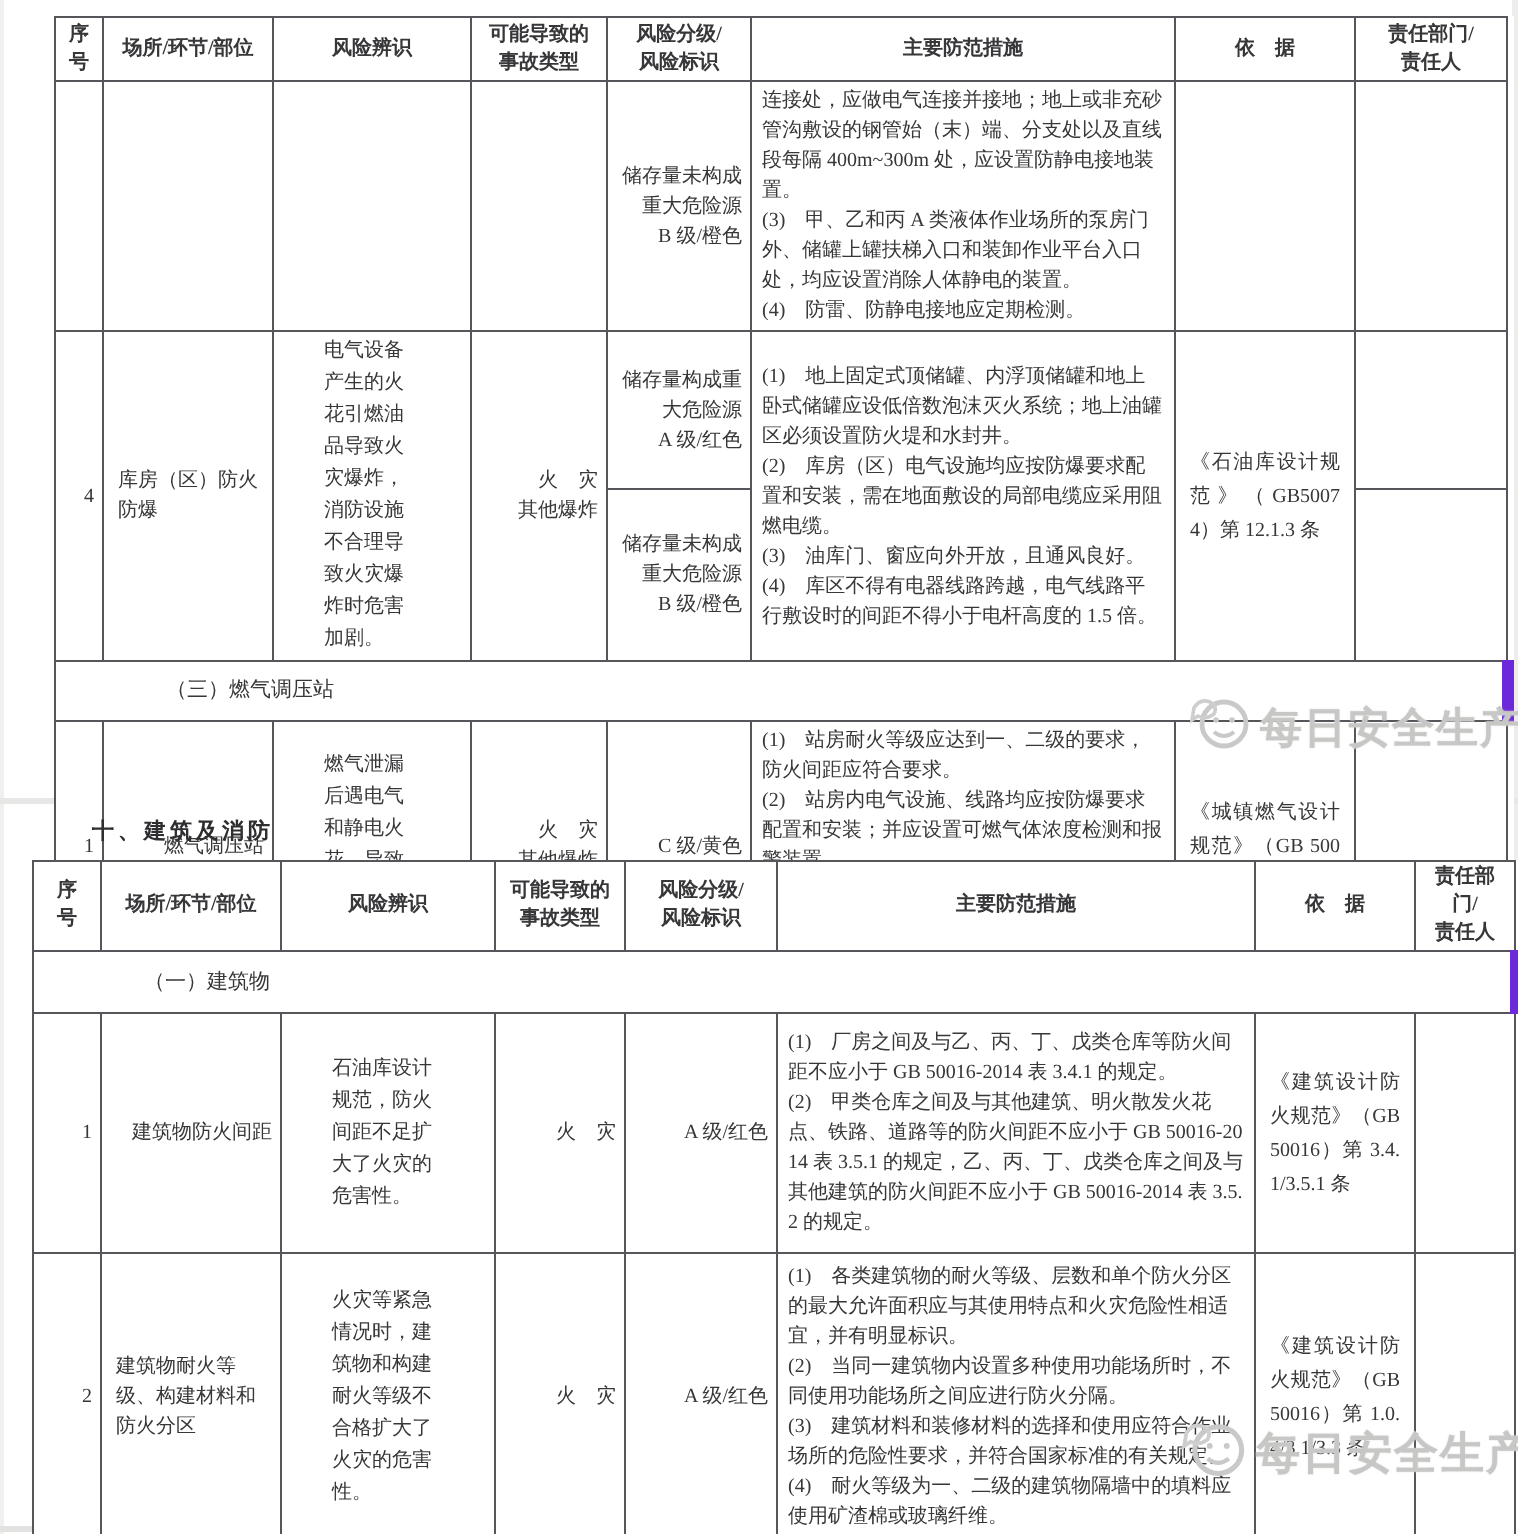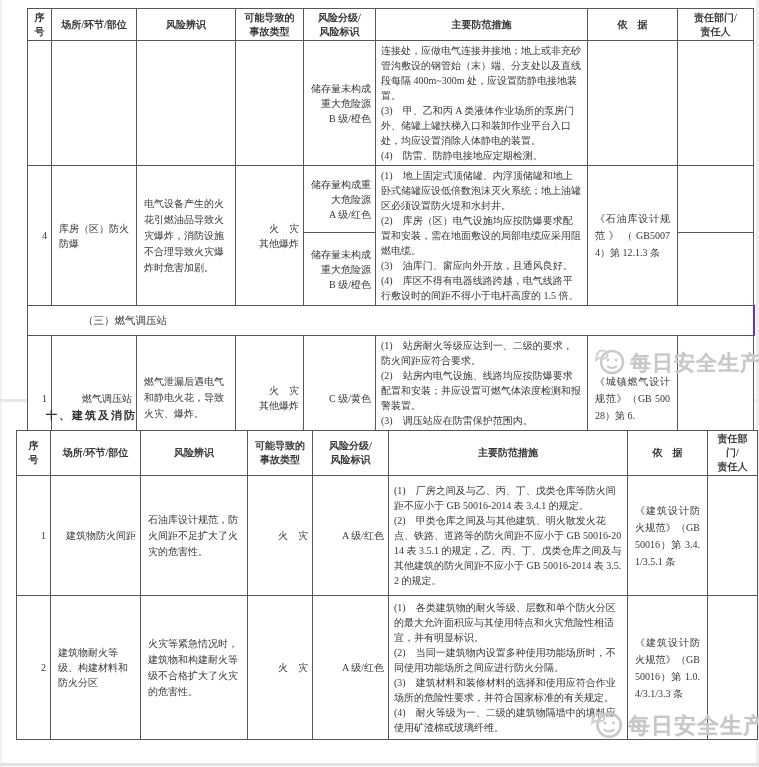--- a/index.html
+++ b/index.html
@@ -22,23 +22,23 @@
     vertical-align:middle;
     padding:1px 4px;
     overflow:hidden;
     word-break:break-all;
   }
   td.h  { font-weight:bold; text-align:center; line-height:14px; }
   td.c  { text-align:right; }
   td.pre{ white-space:pre-line; }
   td.meas { line-height:15px; padding:2px 5px; vertical-align:middle; }
   td.basis{ line-height:17px; padding:2px 7px; text-align:justify;margin-left:16px; }
-  td.sect { border-left:1px solid #55555a; border-right:2px solid #6d28d9; padding-left:55px; font-size:10.5px; }
+  td.sect { border-left:1px solid #55555a; border-right:6px solid #6d28d9; padding-left:55px; font-size:10.5px; }
   td.place-l { padding:2px 7px; }
-  td.risk { padding:2px 7px; line-height:16px; }
+  td.risk { padding:2px 25px; line-height:16px; }
 
   .t2-title {
     position:absolute; left:46px; top:408px;
     font-size:11px; font-weight:bold; letter-spacing:2px; color:#2e2e31;
   }
 
   .watermark { position:absolute; display:flex; align-items:center; z-index:5; pointer-events:none; }
   .wm-1 { left:594px; top:346px; }
   .wm-2 { left:590px; top:708px; }
   .wm-text {
@@ -159,20 +159,23 @@
     <td class="h">风险辨识</td>
     <td class="h pre">可能导致的
 事故类型</td>
     <td class="h pre">风险分级/
 风险标识</td>
     <td class="h">主要防范措施</td>
     <td class="h">依　据</td>
     <td class="h pre">责任部门/
 责任人</td>
   </tr>
+  <tr style="height:31px">
+    <td class="sect" colspan="8">（一）建筑物</td>
+  </tr>
   <tr style="height:120px">
     <td class="c">1</td>
     <td class="c">建筑物防火间距</td>
     <td class="risk">石油库设计规范，防火间距不足扩大了火灾的危害性。</td>
     <td class="c">火　灾</td>
     <td class="c">A 级/红色</td>
     <td class="meas pre">(1)　厂房之间及与乙、丙、丁、戊类仓库等防火间距不应小于 GB 50016-2014 表 3.4.1 的规定。
 (2)　甲类仓库之间及与其他建筑、明火散发火花点、铁路、道路等的防火间距不应小于 GB 50016-2014 表 3.5.1 的规定，乙、丙、丁、戊类仓库之间及与其他建筑的防火间距不应小于 GB 50016-2014 表 3.5.2 的规定。</td>
     <td class="basis">《建筑设计防火规范》（GB 50016）第 3.4.1/3.5.1 条</td>
     <td></td>

